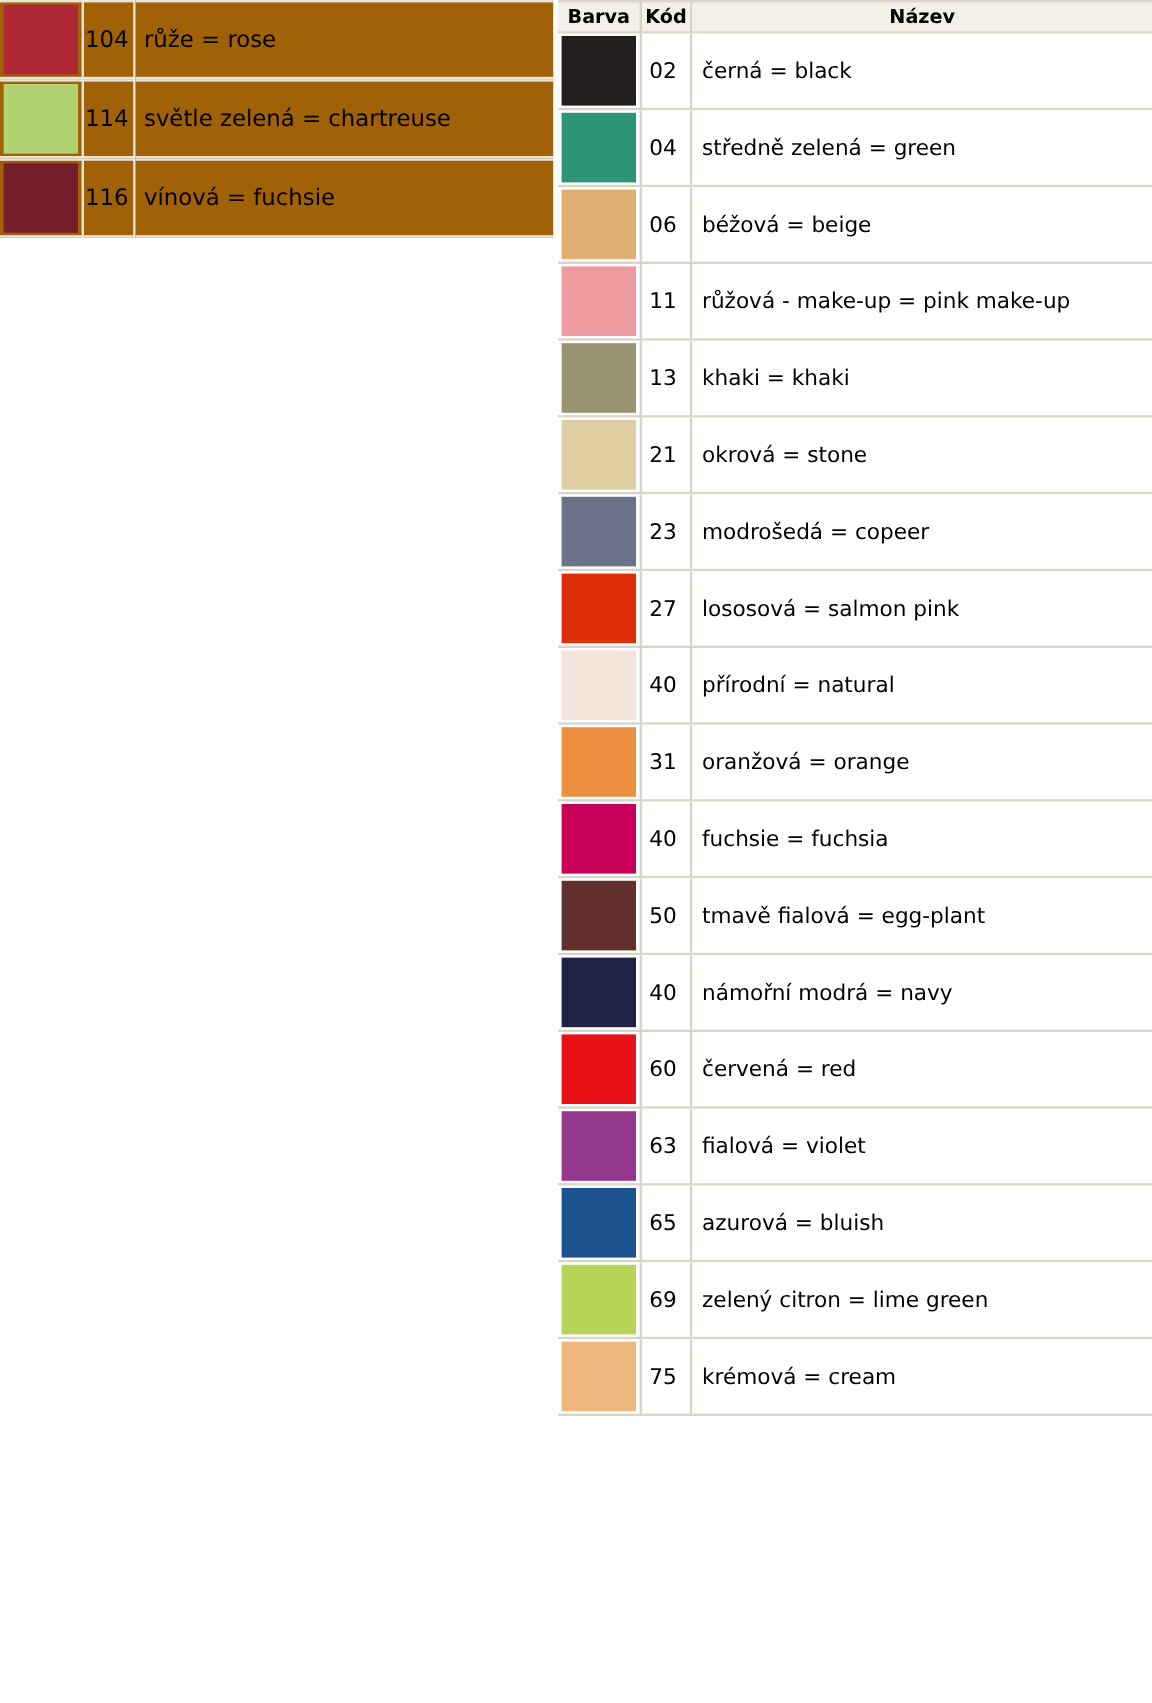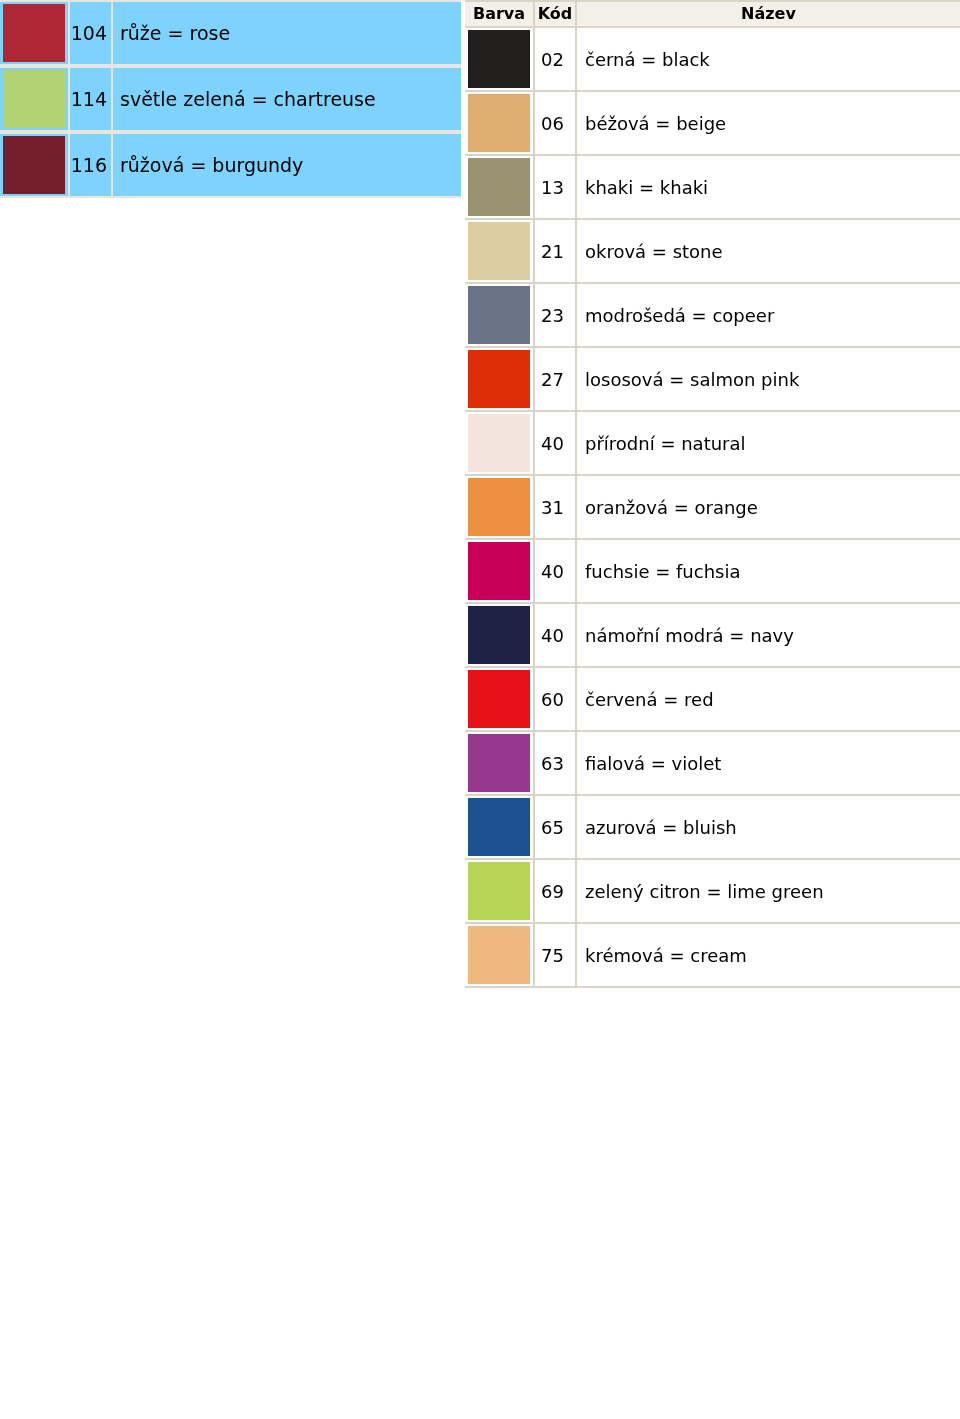--- a/index.html
+++ b/index.html
@@ -26,21 +26,21 @@
     border-collapse: separate;
     border-spacing: 0;
     background: #ffffff;
     z-index: 1;
   }
   .left-table td {
     border-top: 2px solid #e8e6dc;
     border-bottom: 2px solid #e8e6dc;
     padding: 0;
     vertical-align: middle;
-    background: #7dd3fc;
+    background: #a16207;
   }
   .left-table tr:first-child td { border-top: 2px solid #e8e6dc; }
   .left-table .c-sw {
     width: 68px;
     padding: 0;
     border-right: 2px solid #e8e6dc;
   }
   .left-table .sw {
     width: 62px;
     height: 58px;
@@ -139,21 +139,21 @@
         <span class="sw" style="background: rgb(178, 210, 113);"></span>
       </td>
       <td class="c-code">114</td>
       <td class="c-name">světle zelená = chartreuse</td>
     </tr>
     <tr>
       <td class="c-sw">
         <span class="sw" style="background: rgb(116, 30, 43);"></span>
       </td>
       <td class="c-code">116</td>
-      <td class="c-name">růžová = burgundy</td>
+      <td class="c-name">vínová = fuchsie</td>
     </tr>
   </tbody>
 </table>
 
 <table class="main-table">
   <thead>
     <tr>
       <th class="h-barva">Barva</th>
       <th class="h-kod">Kód</th>
       <th class="h-nazev">Název</th>
@@ -162,27 +162,41 @@
   <tbody id="main-body">
       <tr>
         <td class="m-sw">
           <span class="sw2" style="background: rgb(35, 31, 30);"></span>
         </td>
         <td class="m-code">02</td>
         <td class="m-name">černá = black</td>
       </tr>
       <tr>
         <td class="m-sw">
+          <span class="sw2" style="background: rgb(46, 148, 120);"></span>
+        </td>
+        <td class="m-code">04</td>
+        <td class="m-name">středně zelená = green</td>
+      </tr>
+      <tr>
+        <td class="m-sw">
           <span class="sw2" style="background: rgb(223, 174, 112);"></span>
         </td>
         <td class="m-code">06</td>
         <td class="m-name">béžová = beige</td>
       </tr>
       <tr>
         <td class="m-sw">
+          <span class="sw2" style="background: rgb(238, 155, 160);"></span>
+        </td>
+        <td class="m-code">11</td>
+        <td class="m-name">růžová - make-up = pink make-up</td>
+      </tr>
+      <tr>
+        <td class="m-sw">
           <span class="sw2" style="background: rgb(154, 147, 113);"></span>
         </td>
         <td class="m-code">13</td>
         <td class="m-name">khaki = khaki</td>
       </tr>
       <tr>
         <td class="m-sw">
           <span class="sw2" style="background: rgb(221, 205, 160);"></span>
         </td>
         <td class="m-code">21</td>
@@ -218,20 +232,27 @@
       </tr>
       <tr>
         <td class="m-sw">
           <span class="sw2" style="background: rgb(201, 0, 88);"></span>
         </td>
         <td class="m-code">40</td>
         <td class="m-name">fuchsie = fuchsia</td>
       </tr>
       <tr>
         <td class="m-sw">
+          <span class="sw2" style="background: rgb(97, 48, 42);"></span>
+        </td>
+        <td class="m-code">50</td>
+        <td class="m-name">tmavě fialová = egg-plant</td>
+      </tr>
+      <tr>
+        <td class="m-sw">
           <span class="sw2" style="background: rgb(30, 35, 70);"></span>
         </td>
         <td class="m-code">40</td>
         <td class="m-name">námořní modrá = navy</td>
       </tr>
       <tr>
         <td class="m-sw">
           <span class="sw2" style="background: rgb(231, 16, 22);"></span>
         </td>
         <td class="m-code">60</td>

